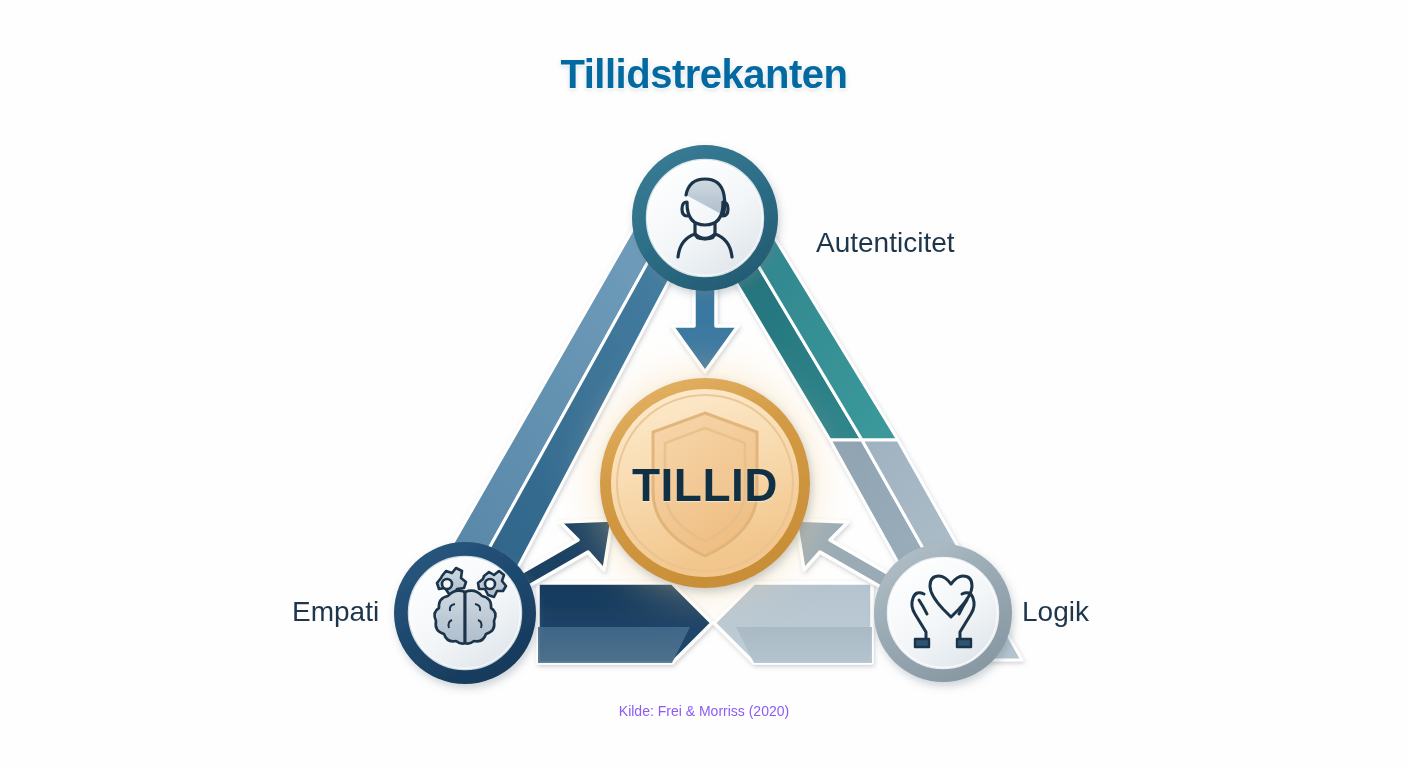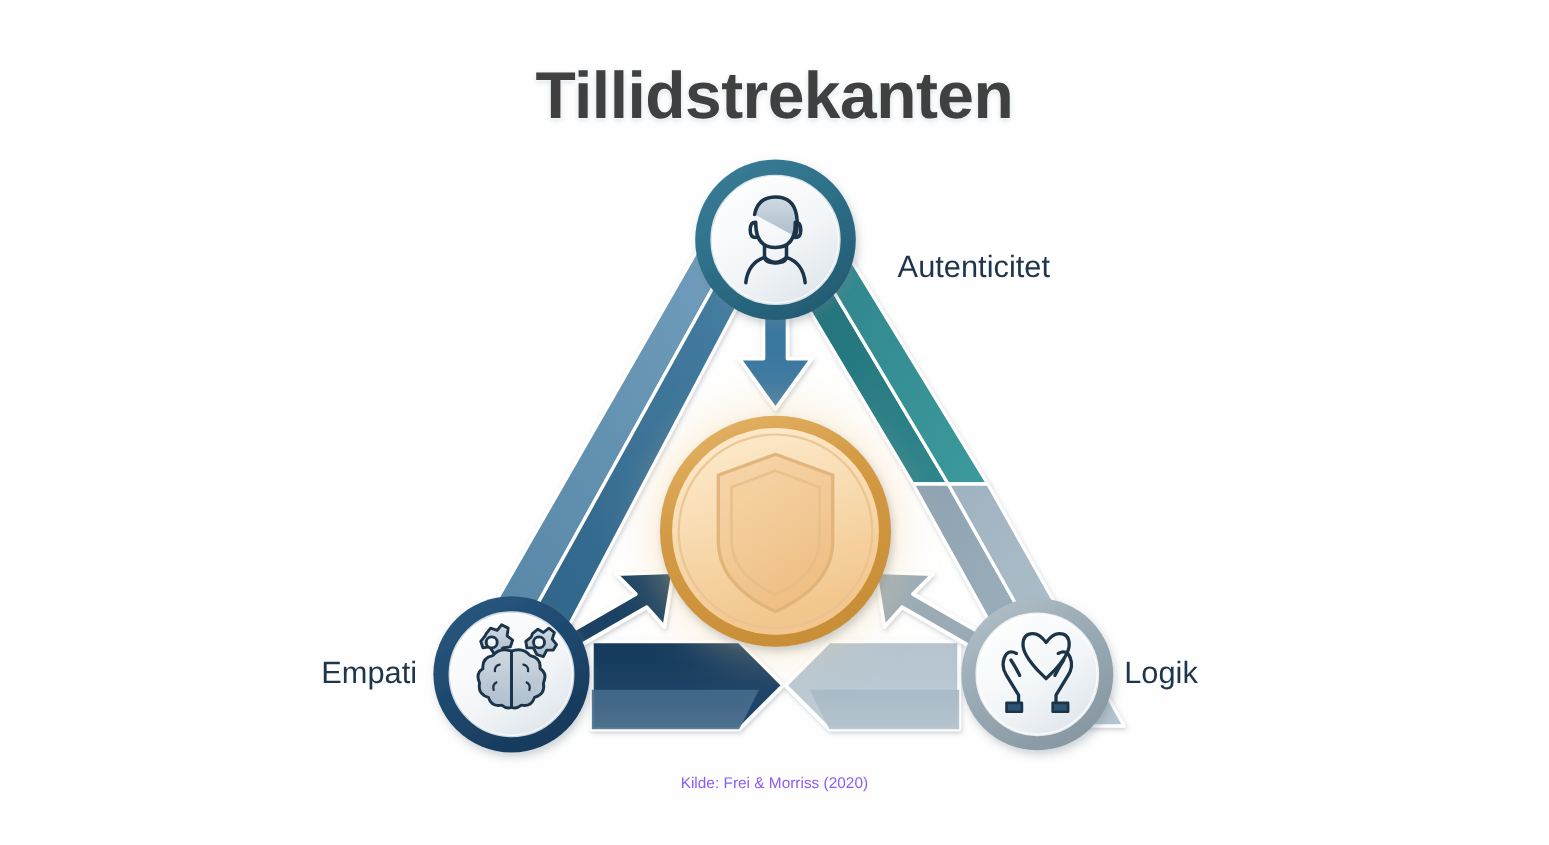--- a/index.html
+++ b/index.html
@@ -21,24 +21,24 @@
     background: #fefefe;
   }
 
   
   #title {
     position: absolute;
     left: 0;
     top: 52px;
     width: 1408px;
     text-align: center;
-    font-size: 60px;
+    font-size: 40px;
     font-weight: bold;
     letter-spacing: -0.5px;
-    color: #404040;
+    color: #0369a1;
     text-shadow: 0 1px 2px rgba(255,255,255,0.9), 0 2px 5px rgba(0,70,110,0.18);
   }
 
   
   #caption {
     position: absolute;
     left: 0;
     top: 703px;
     width: 1408px;
     text-align: center;
@@ -328,16 +328,17 @@
         <path d="M 915,639 l 14,0 l 0,8 l -14,0 Z" fill="#2d5573" stroke-width="2.4"></path>
         <path d="M 957,639 l 14,0 l 0,8 l -14,0 Z" fill="#2d5573" stroke-width="2.4"></path>
       </g>
     </g>
   </svg>
 
   <div class="node-label" id="label-autenticitet">Autenticitet</div>
   <div class="node-label" id="label-logik">Empati</div>
   <div class="node-label" id="label-empati">Logik</div>
 
+  <div id="center-word">TILLID</div>
 
   <div id="caption">Kilde: Frei &amp; Morriss (2020)</div>
 
 </div>
 
 </body></html>

